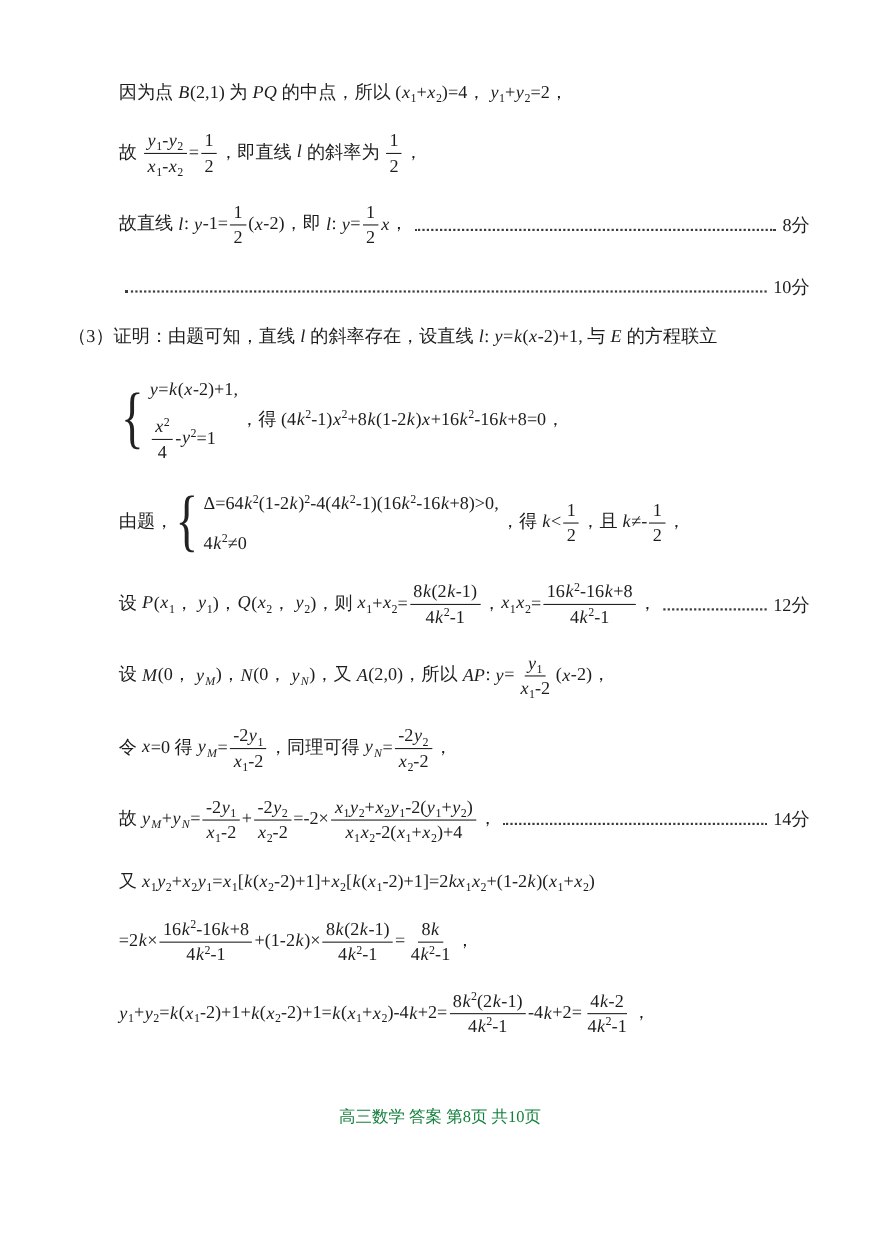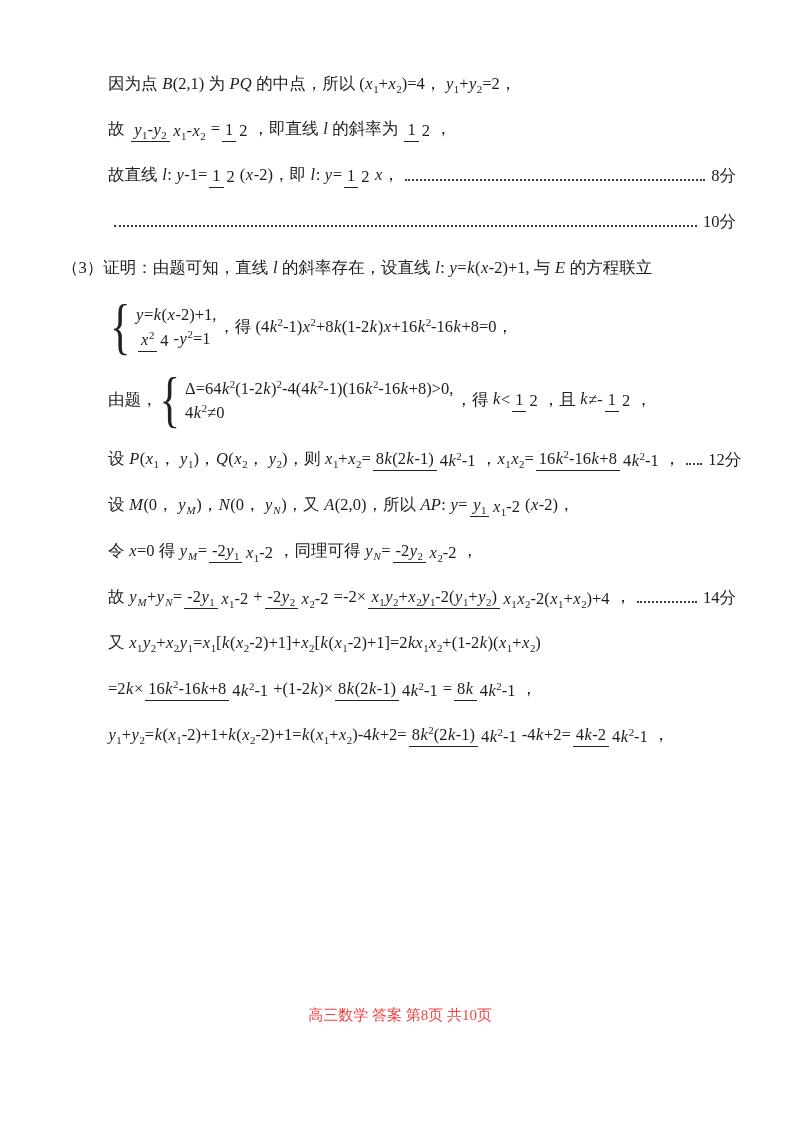--- a/index.html
+++ b/index.html
@@ -11,30 +11,30 @@
   }
   .page { position: relative; width: 800px; height: 1081px; background: #fff; overflow: hidden; text-decoration: underline; }
   .content { position: absolute; left: 108px; top: 72px; right: 64px; font-size: 16.5px; }
   .line { display: flex; align-items: center; margin-bottom: 22px; min-height: 24px; }
   .line.outdent { margin-left: -46px; }
   .math { white-space: nowrap; line-height: 1.35; }
   .math i { font-style: italic; padding: 0 0.5px; font-family: "Liberation Serif", serif; }
   sub, sup { font-size: 66%; line-height: 0; }
   sub { vertical-align: -0.35em; }
   sup { vertical-align: 0.55em; }
-  .frac { display: inline-flex; align-items: center; vertical-align: middle; margin: 0 2px; text-align: center; }
+  .frac { display: inline-flex; flex-direction: column; align-items: center; vertical-align: middle; margin: 0 2px; text-align: center; }
   .frac .num { display: block; padding: 0 3px 1px; border-bottom: 1.4px solid #222; line-height: 1.22; }
   .frac .den { display: block; padding: 1px 3px 0; line-height: 1.22; }
   .cases { display: inline-flex; align-items: center; vertical-align: middle; margin: 2px 2px; }
   .cases .brace { font-size: 260%; font-weight: 300; transform: scaleY(1.45); line-height: 1; margin-right: 5px; color: #222; }
-  .cases .cbody { display: inline-flex; flex-direction: column; align-items: flex-start; row-gap: 3px; }
+  .cases .cbody { display: inline-flex; flex-direction: column; align-items: flex-start; row-gap: 14px; }
   .cases .cl { line-height: 1.3; white-space: nowrap; }
   .leader { flex: 1 1 auto; min-width: 16px; height: 0; border-bottom: 2.2px dotted #3c3c3c; margin: 0 6px; transform: translateY(4px); }
   .score { white-space: nowrap; flex: 0 0 auto; }
-  .footer { position: absolute; top: 1006px; left: 0; width: 100%; text-align: center; font-size: 15px; color: #ef4444; }
+  .footer { position: absolute; top: 1006px; left: 0; width: 100%; text-align: center; font-size: 15px; color: #15803d; }
 </style>
 </head>
 <body>
 
 <div class="page">
   <div class="content" id="content">
       <div class="line">
         <span class="math">因为点 <i>B</i>(2,1) 为 <i>PQ</i> 的中点，所以 (<i>x</i><sub>1</sub>+<i>x</i><sub>2</sub>)=4， <i>y</i><sub>1</sub>+<i>y</i><sub>2</sub>=2，</span>
       </div>
       <div class="line">

